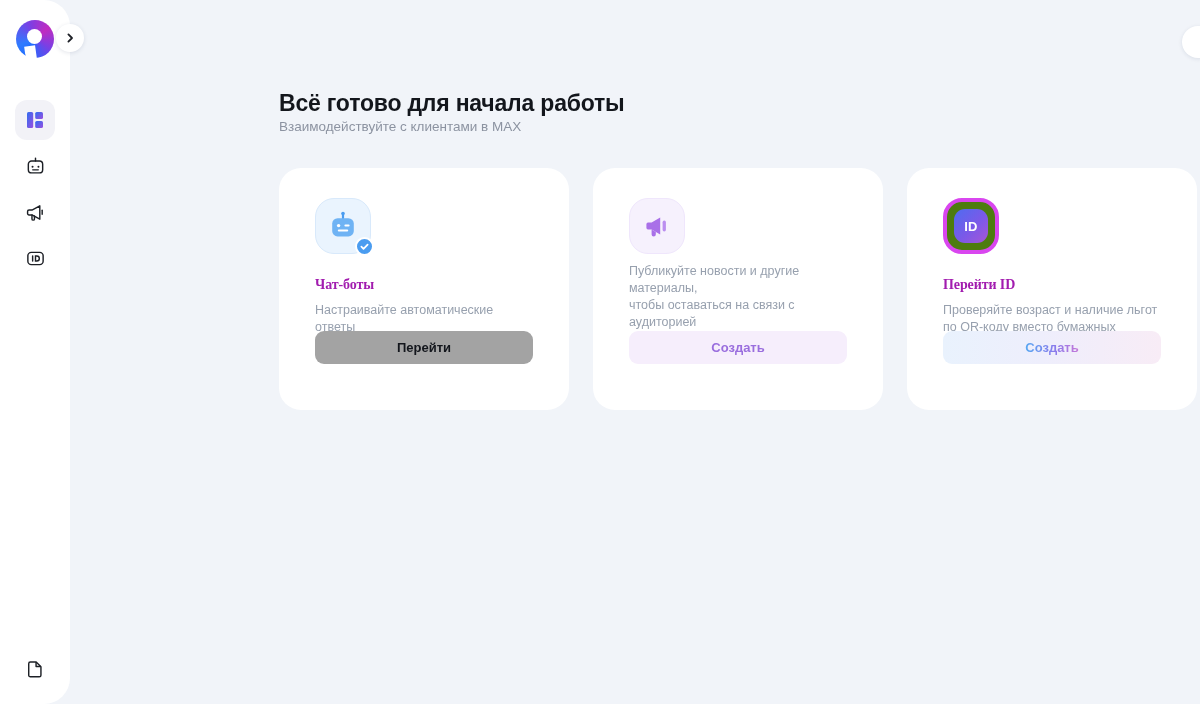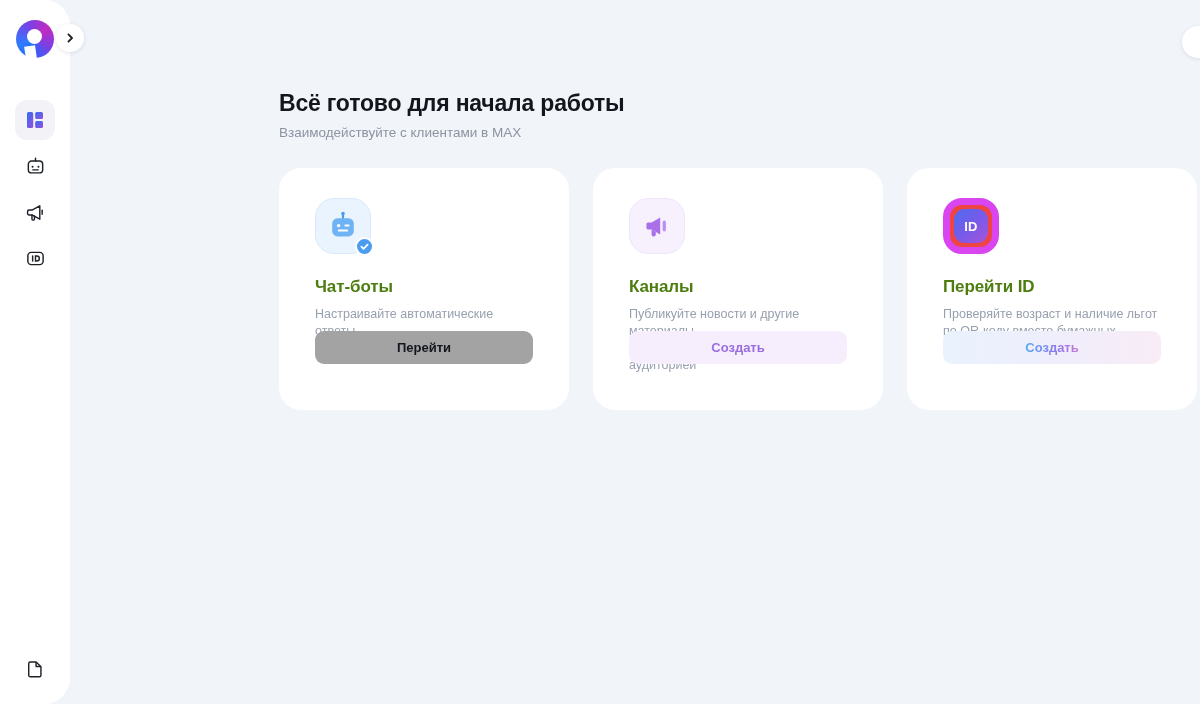--- a/index.html
+++ b/index.html
@@ -74,21 +74,20 @@
 
   
   .main { position: absolute; left: 70px; top: 0; right: 0; height: 704px; }
 
   .header { position: absolute; left: 209px; top: 88px; }
   .page-title {
     font-size: 23px; font-weight: 700; color: #13161c;
     letter-spacing: -0.2px; line-height: 30px;
   }
   .page-subtitle {
-    margin-top: 6px;
     font-size: 13.5px; color: #8c93a1; line-height: 18px;
   }
 
   .cards {
     position: absolute; left: 209px; top: 168px;
     display: flex; gap: 24px;
   }
   .card {
     width: 290px; height: 242px;
     background: #ffffff;
@@ -98,40 +97,40 @@
   }
 
   .card-icon {
     width: 56px; height: 56px;
     border-radius: 19px;
     display: flex; align-items: center; justify-content: center;
     position: relative;
   }
   .icon-bots   { background: #eaf4fe; border: 1px solid #d8e9fb; }
   .icon-chan   { background: #f6f1fd; border: 1px solid #efe6fc; }
-  .icon-id     { background: #ef4444; border: 7px solid #d946ef; align-items: center; }
+  .icon-id     { background: #4d7c0f; border: 4px solid #d946ef; align-items: center; }
 
   .badge-check {
     position: absolute; right: -4px; bottom: -3px;
     width: 19px; height: 19px; border-radius: 50%;
     background: #4a9cf0;
     border: 2px solid #ffffff;
     display: flex; align-items: center; justify-content: center;
   }
 
   .id-chip {
     width: 34px; height: 34px; border-radius: 11px;
     background: linear-gradient(135deg, #4e6cf0 0%, #7b59e8 55%, #a855d8 100%);
     display: flex; align-items: center; justify-content: center;
     color: #ffffff; font-size: 13px; font-weight: 700; letter-spacing: 0.3px;
   }
 
   .card-title {
     margin-top: 23px;
-    font-size: 17px; font-weight: 700; color: #4d7c0f; letter-spacing: -0.1px;
+    font-size: 14px; font-weight: 700; color: #a21caf; letter-spacing: -0.1px; font-family: Liberation Serif, serif;
   }
   .card-desc {
     margin-top: 9px;
     font-size: 12.5px; line-height: 17px; color: #97a0ae;
     white-space: pre-line;
   }
   .card-btn {
     position: absolute; left: 36px; bottom: 46px;
     width: 218px; height: 33px;
     border: none; border-radius: 9px;
@@ -275,21 +274,20 @@
       </section>
 
       <section class="card">
         <div class="card-icon icon-chan">
           <svg width="32" height="32" viewBox="0 0 32 32">
             <path d="M7 12.6h3.6l8.6-5.2v17.2l-8.6-5.2H7A1.6 1.6 0 0 1 5.4 17.8v-3.6A1.6 1.6 0 0 1 7 12.6Z" fill="#a970e8"></path>
             <path d="M10.6 19.4v5.1a2.1 2.1 0 0 0 4.2 0v-2.6" fill="#a970e8"></path>
             <rect x="21.6" y="10.6" width="3.3" height="10.8" rx="1.6" fill="#bb8ef0"></rect>
           </svg>
         </div>
-        <div class="card-title">Каналы</div>
         <div class="card-desc">Публикуйте новости и другие материалы,
 чтобы оставаться на связи с аудиторией</div>
         <button class="card-btn btn-violet">Создать</button>
       </section>
 
       <section class="card">
         <div class="card-icon icon-id">
           <span class="id-chip">ID</span>
         </div>
         <div class="card-title">Перейти ID</div>

